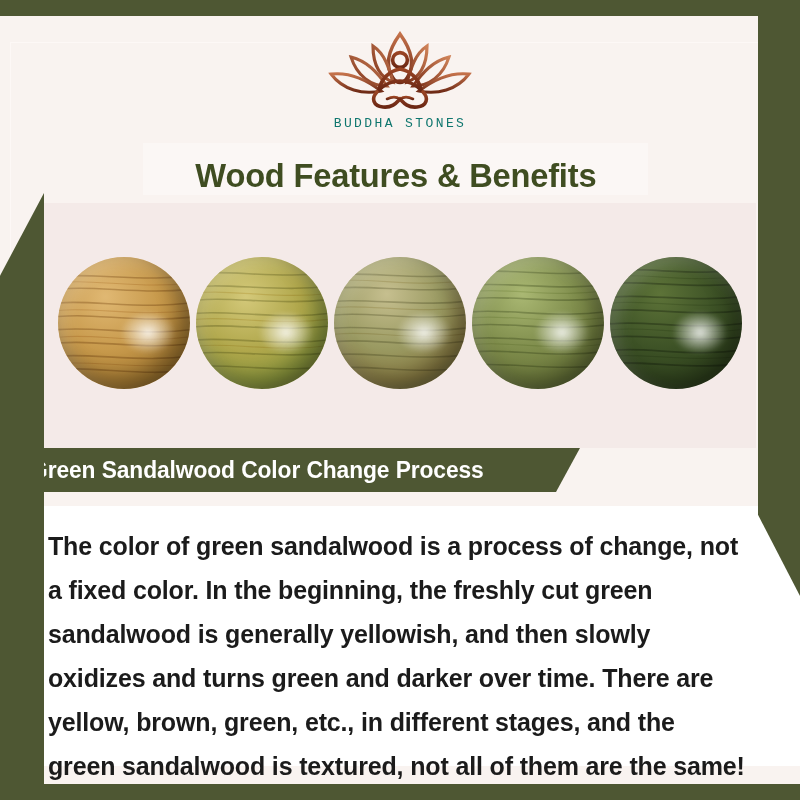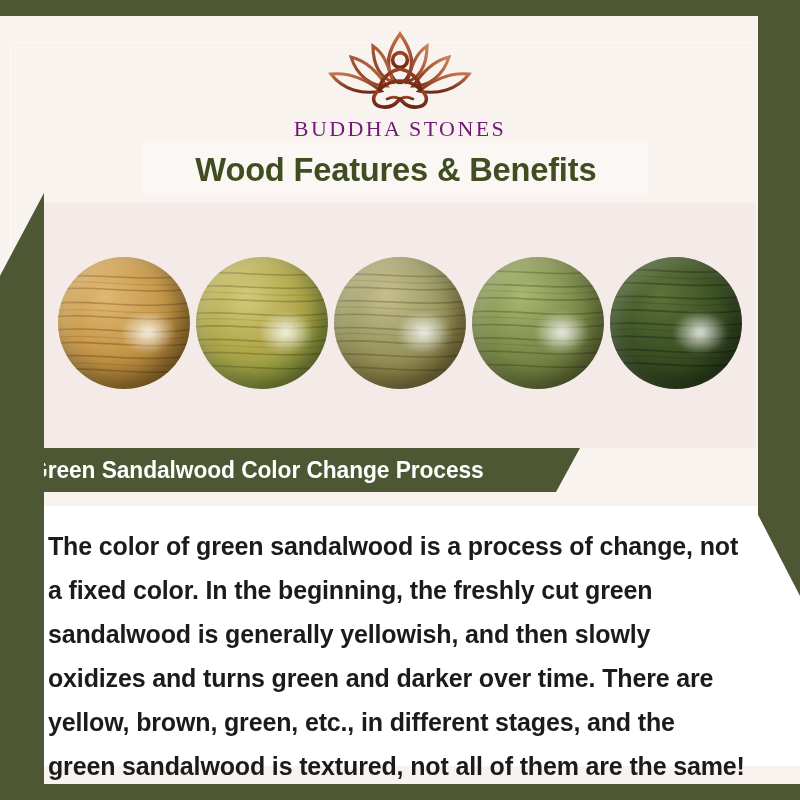--- a/index.html
+++ b/index.html
@@ -70,35 +70,35 @@
     width: 800px;
     text-align: center;
   }
   .logo-mark {
     display: block;
     margin: 0 auto;
   }
   .logo-word {
     display: block;
     margin-top: 2px;
-    font-family: Liberation Serif, serif;
-    font-size: 22px;
+    font-family: Liberation Mono, monospace;
+    font-size: 13px;
     letter-spacing: 2.4px;
-    color: #701a75;
+    color: #0f766e;
     font-weight: 400;
   }
 
   
   .title-banner {
     position: absolute;
     left: 143px; top: 143px;
     width: 505px; height: 52px;
     background: #fbf7f5;
     display: flex;
-    align-items: center;
+    align-items: flex-end;
     justify-content: center;
   }
   .title-text {
     font-family: "Liberation Sans Narrow", "Liberation Sans", sans-serif;
     font-size: 34px;
     font-weight: bold;
     color: #3f4d21;
     letter-spacing: -0.2px;
     white-space: nowrap;
     transform: scaleX(0.96);

